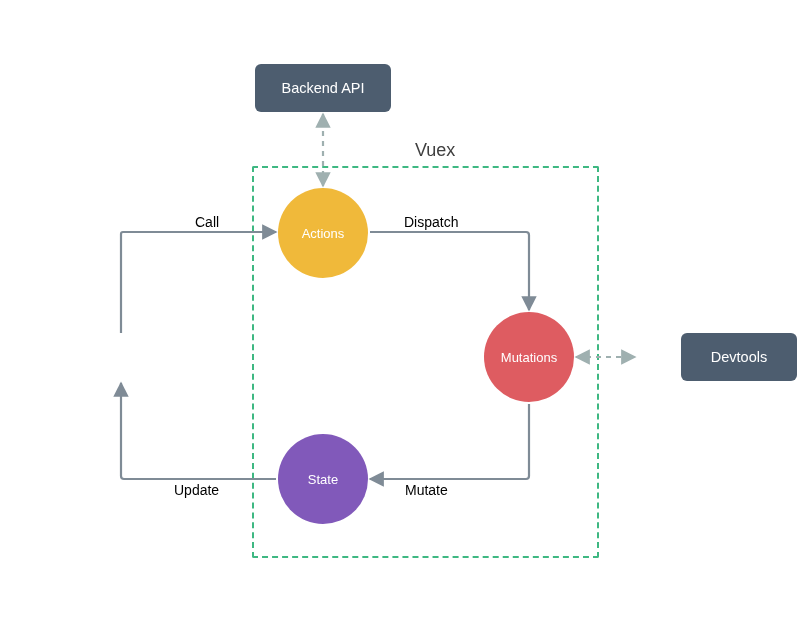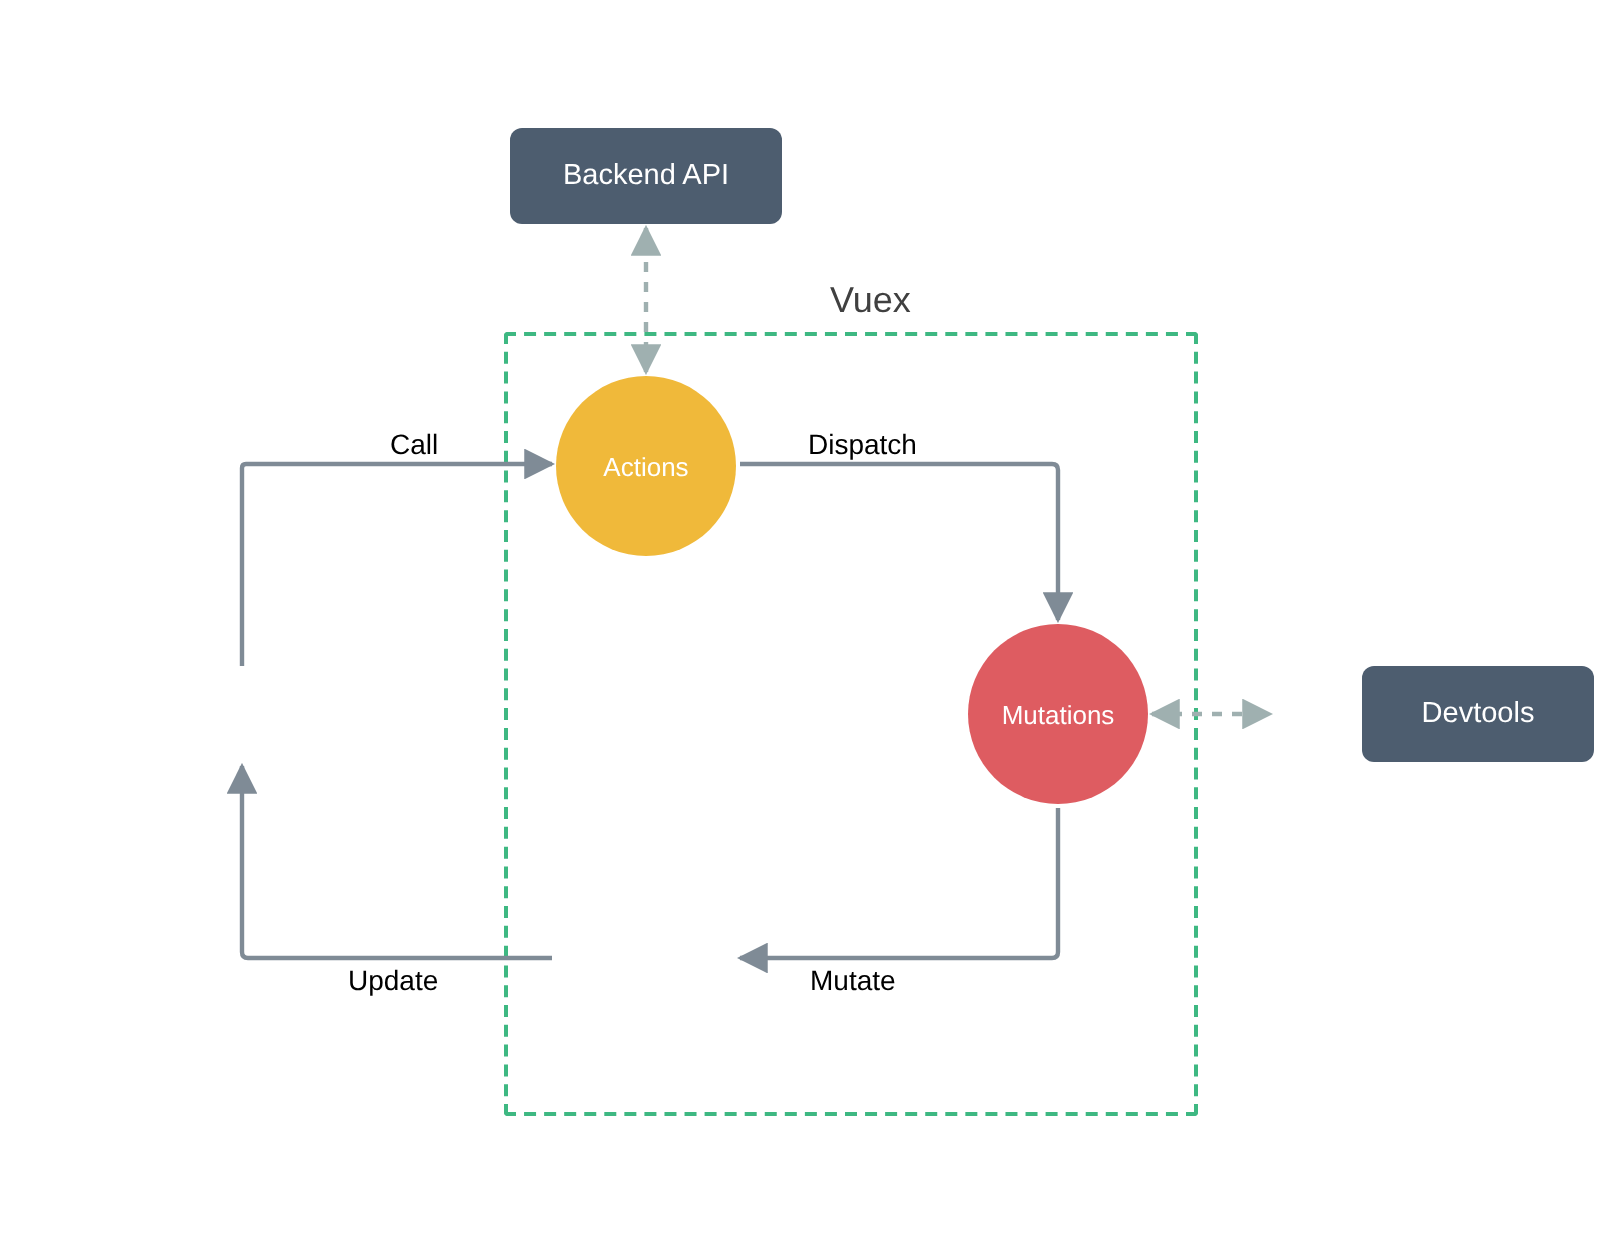--- a/index.html
+++ b/index.html
@@ -74,20 +74,21 @@
 
   <div class="rect-box rect-slate" style="left:255px; top:64px; width:136px; height:48px;">Backend API</div>
 
 
   <div class="rect-box rect-slate" style="left:637px; top:333px; width:116px; height:48px;margin-left:44px;">Devtools</div>
 
   <div class="circle c-yellow" style="left:278px; top:188px; width:90px; height:90px;">Actions</div>
 
   <div class="circle c-red" style="left:484px; top:312px; width:90px; height:90px;">Mutations</div>
 
+  <div class="circle c-purple" style="left:278px; top:434px; width:90px; height:90px;">State</div>
 
   <div class="edge-label" style="left:195px; top:214px;">Call</div>
   <div class="edge-label" style="left:404px; top:214px;">Dispatch</div>
   <div class="edge-label" style="left:405px; top:482px;">Mutate</div>
   <div class="edge-label" style="left:174px; top:482px;">Update</div>
 
   <svg class="arrows">
     <defs>
       <marker id="arrow-solid" viewBox="0 0 10 10" refX="9" refY="5" markerWidth="7" markerHeight="7" orient="auto-start-reverse">
         <path d="M 0 0 L 10 5 L 0 10 z" fill="#7f8b96"></path>

